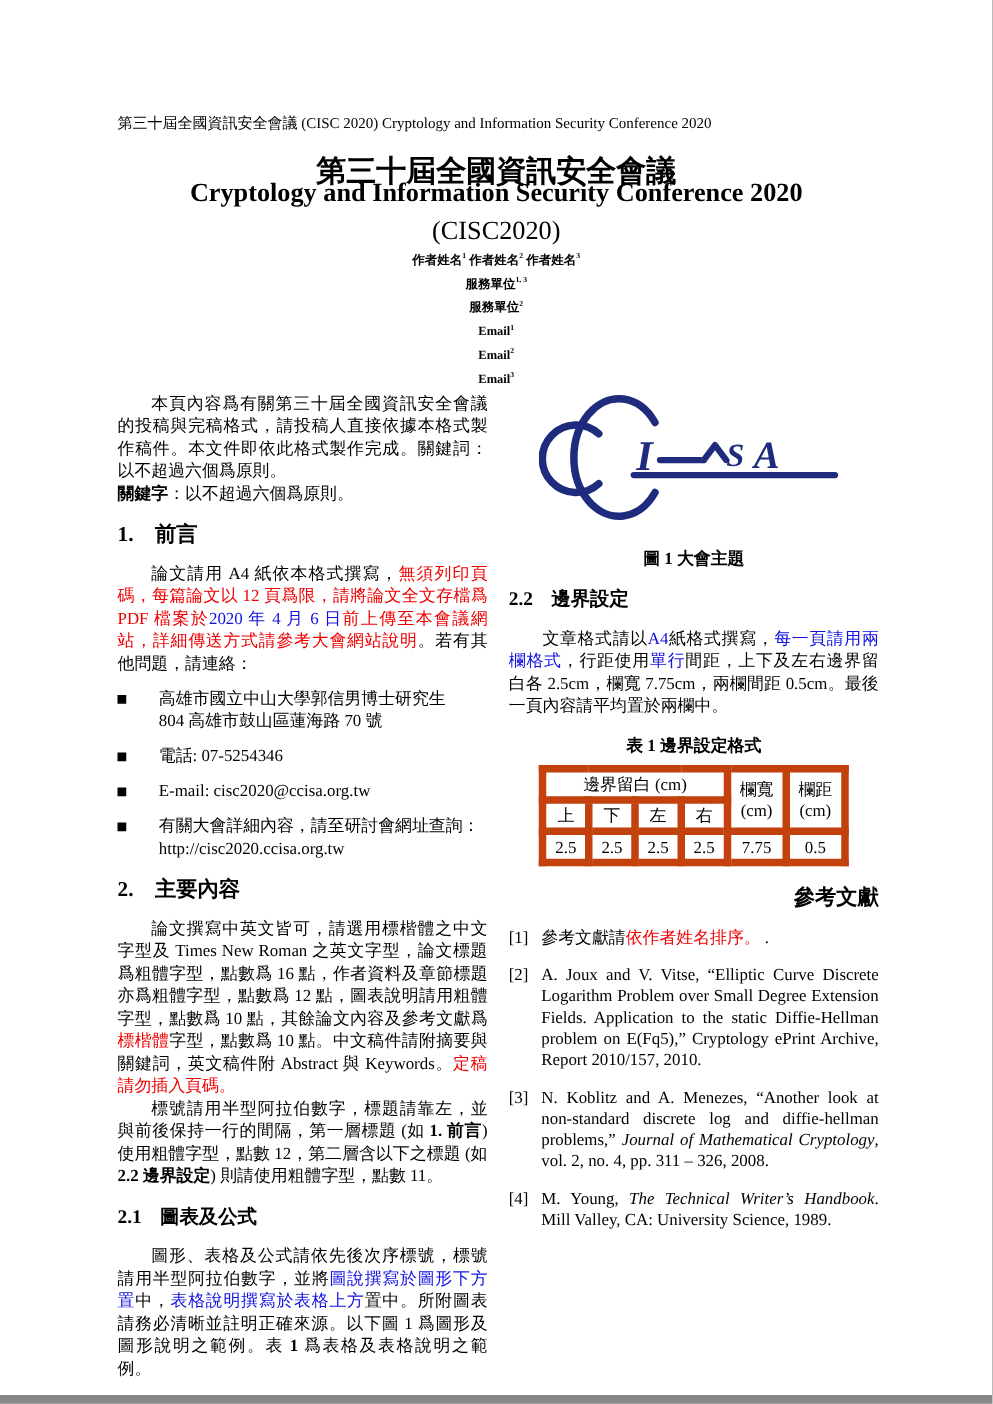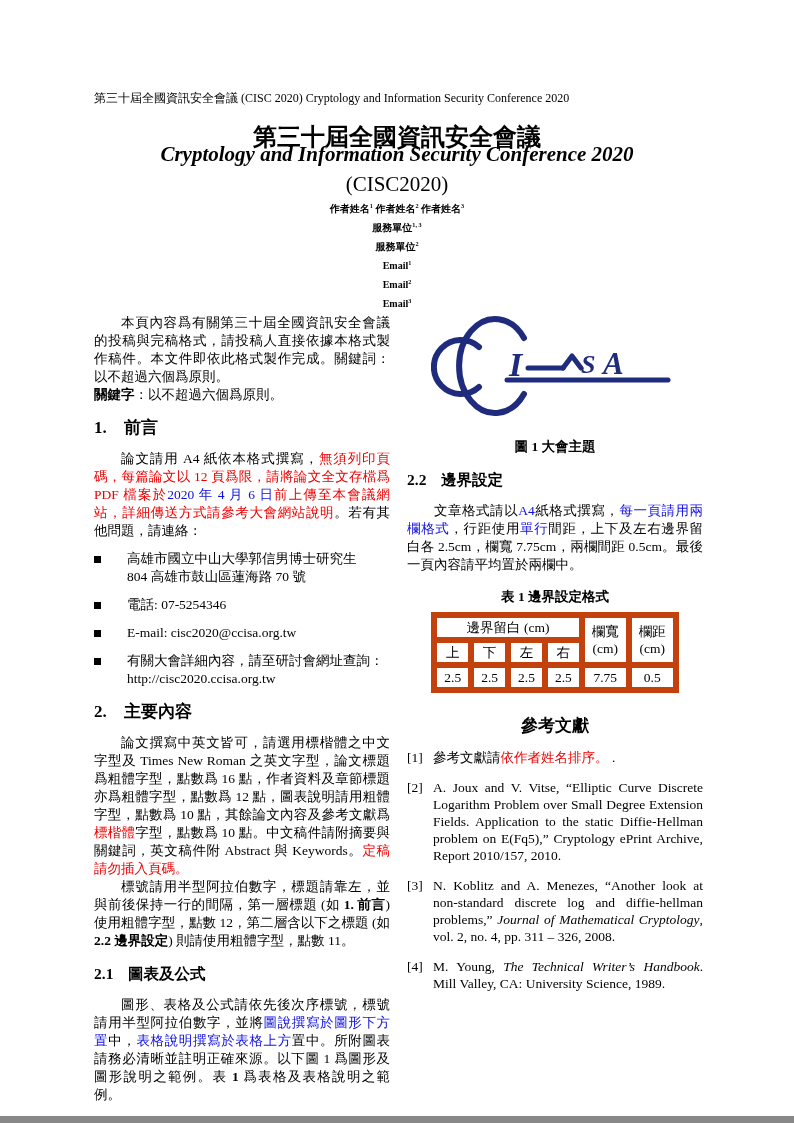--- a/index.html
+++ b/index.html
@@ -4,21 +4,21 @@
 <style>
   html,body{margin:0;padding:0;background:#888;}
   .page{
     position:relative;width:794px;height:1116px;margin:0 auto;background:#ffffff;
     font-family:"Liberation Serif","DejaVu Serif",serif;color:#000;overflow:hidden;
   }
   .running-head{position:absolute;left:94px;top:90px;width:640px;font-size:12px;}
   .title-zh{position:absolute;left:0;right:0;top:121px;margin:0;text-align:center;
     font-size:24px;font-weight:bold;}
   .title-en{position:absolute;left:0;right:0;top:142px;margin:0;text-align:center;
-    font-size:21px;font-weight:bold;font-style:italic;}
+    font-size:21px;font-weight:bold;}
   .title-acro{position:absolute;left:0;right:0;top:172px;margin:0;text-align:center;
     font-size:21px;font-weight:normal;}
   .authors{position:absolute;left:0;right:0;top:199px;text-align:center;
     font-size:10px;font-weight:bold;line-height:19px;}
   .sup{vertical-align:super;font-size:0.62em;line-height:0;}
   .col{position:absolute;width:296px;font-size:13.5px;line-height:18px;text-align:justify;}
   .col-left{left:94px;top:314px;}
   .col-right{left:407px;top:312px;}
   .abs-heading{text-align:center;font-weight:bold;font-size:15.5px;margin:0 0 5px 0;}
   p{margin:0;}
@@ -34,21 +34,21 @@
   .bullet{display:flex;margin-top:10px;}
   .bullet .sq{flex:none;width:7px;height:7px;background:#000;margin:6px 26px 0 0;}
   .bullet .btext{flex:1;white-space:pre-line;text-align:left;}
   .figure{text-align:center;margin:2px 0 14px 0;}
   .figure svg{display:block;margin:0 auto;}
   .figcaption{font-weight:bold;font-size:13.5px;margin-top:16px;text-align:center;}
   .tabcaption{font-weight:bold;font-size:13.5px;text-align:center;margin:14px 0 6px 0;}
   table.border-table{border-collapse:collapse;margin:0 auto;}
   table.border-table td{border:6px solid #c2410c;text-align:center;font-size:13.5px;
     padding:1px 7px;white-space:pre-line;line-height:17px;}
-  .refs-heading{font-size:17px;font-weight:bold;margin:24px 0 14px 0;text-align:center;}
+  .refs-heading{font-size:17px;font-weight:bold;margin:16px 0 14px 0;text-align:right;}
   .ref{display:flex;margin-bottom:13px;line-height:17px;}
   .ref-label{flex:none;width:26px;text-align:left;}
   .ref-body{flex:1;text-align:justify;}
   .keywords{text-align:left;}
 </style>
 </head>
 <body>
 
 <div class="page">
 

